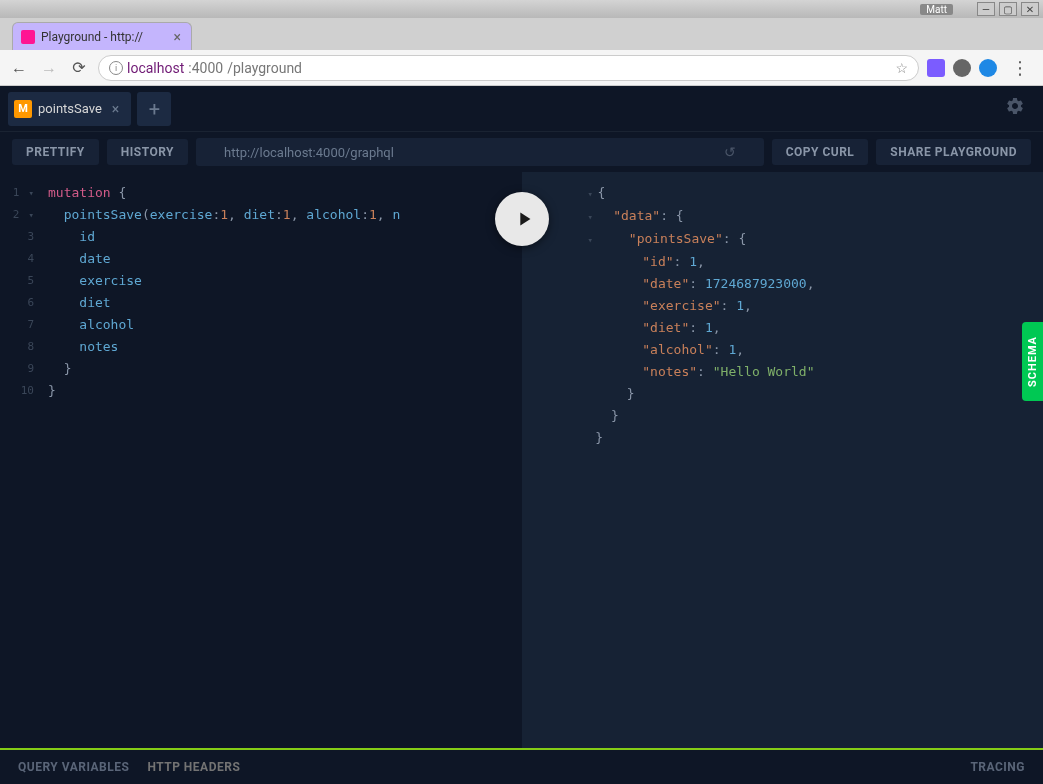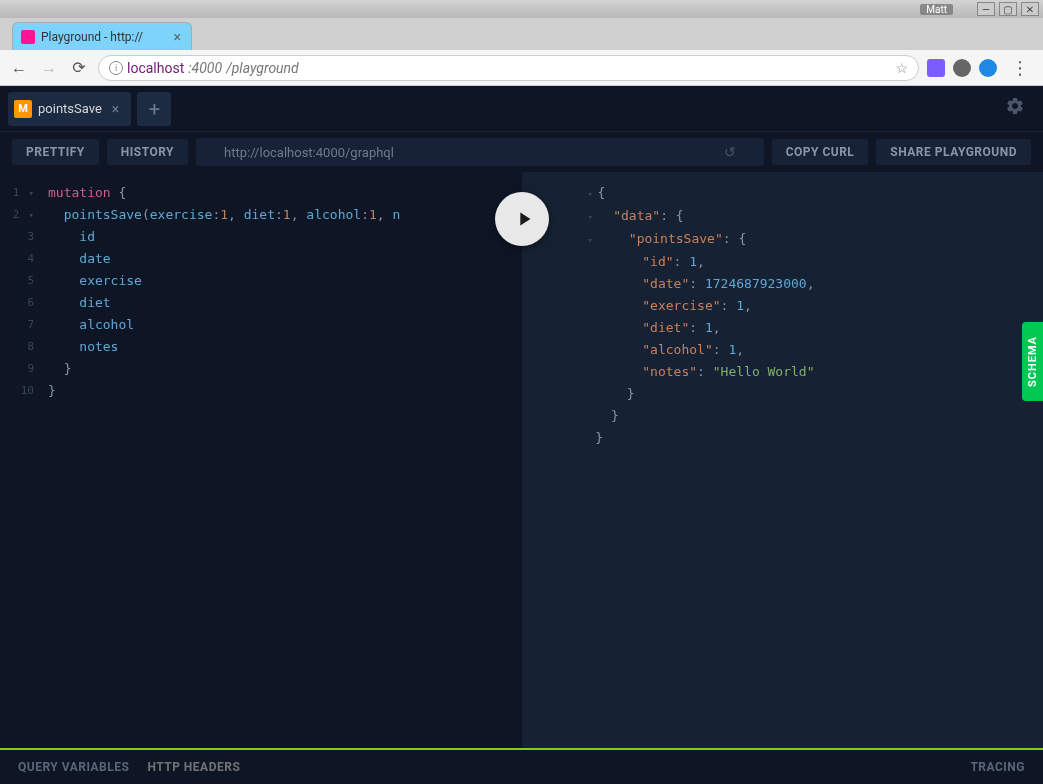--- a/index.html
+++ b/index.html
@@ -5,33 +5,33 @@
 * { margin: 0; padding: 0; box-sizing: border-box; }
 body { font-family: -apple-system, BlinkMacSystemFont, "Segoe UI", Roboto, sans-serif; width: 1043px; height: 784px; overflow: hidden; background: #c0c0c0; }
 
 
 .titlebar { height: 18px; background: linear-gradient(#d4d4d4, #b8b8b8); display: flex; align-items: center; justify-content: flex-end; padding: 0 4px; gap: 4px; font-size: 11px; }
 .titlebar-user { background: #888; color: #fff; padding: 0 6px; border-radius: 2px; margin-right: 20px; font-size: 10px; }
 .winbtn { width: 18px; height: 14px; background: #ccc; border: 1px solid #888; display: flex; align-items: center; justify-content: center; font-size: 10px; color: #444; }
 
 
 .tabstrip { height: 32px; background: #d0d0d0; display: flex; align-items: flex-end; padding-left: 12px; }
-.browser-tab { background: #7dd3fc; height: 28px; padding: 0 10px 0 8px; display: flex; align-items: center; gap: 6px; border-radius: 6px 6px 0 0; font-size: 12px; color: #333; border: 1px solid #aaa; border-bottom: none; min-width: 180px; }
+.browser-tab { background: #c4b5fd; height: 28px; padding: 0 10px 0 8px; display: flex; align-items: center; gap: 6px; border-radius: 6px 6px 0 0; font-size: 12px; color: #333; border: 1px solid #aaa; border-bottom: none; min-width: 180px; }
 .favicon { width: 14px; height: 14px; background: #ff1493; border-radius: 2px; }
 .tab-close { font-size: 14px; color: #666; margin-left: auto; cursor: pointer; }
 .tabstrip-spacer { width: 20px; }
 
 
 .urlbar { height: 36px; background: #f5f5f5; display: flex; align-items: center; padding: 0 8px; gap: 8px; border-bottom: 1px solid #ccc; }
 .navbtn { width: 22px; height: 22px; display: flex; align-items: center; justify-content: center; color: #555; font-size: 16px; }
 .navbtn.disabled { color: #bbb; }
 .url-input { flex: 1; height: 26px; border: 1px solid #ccc; border-radius: 14px; padding: 0 10px; display: flex; align-items: center; font-size: 14px; color: #333; background: #fff; gap: 4px; }
 .url-info-icon { width: 14px; height: 14px; border: 1px solid #888; border-radius: 50%; display: flex; align-items: center; justify-content: center; font-size: 9px; color: #888; }
 .url-host { color: #701a75; }
-.url-path { color: #777; font-style: italic; }
+.url-path { color: #777; }
 .url-star { margin-left: auto; color: #888; }
 .ext-icon { width: 18px; height: 18px; border-radius: 3px; }
 .ext-purple { background: #7b5cff; }
 .ext-grey { background: #666; border-radius: 50%; }
 .ext-blue { background: #1e88e5; border-radius: 50%; }
 .menu-dots { font-size: 18px; color: #555; padding: 0 6px; }
 
 
 .app { height: calc(784px - 18px - 32px - 36px); background: #0e1626; display: flex; flex-direction: column; position: relative; }
 

